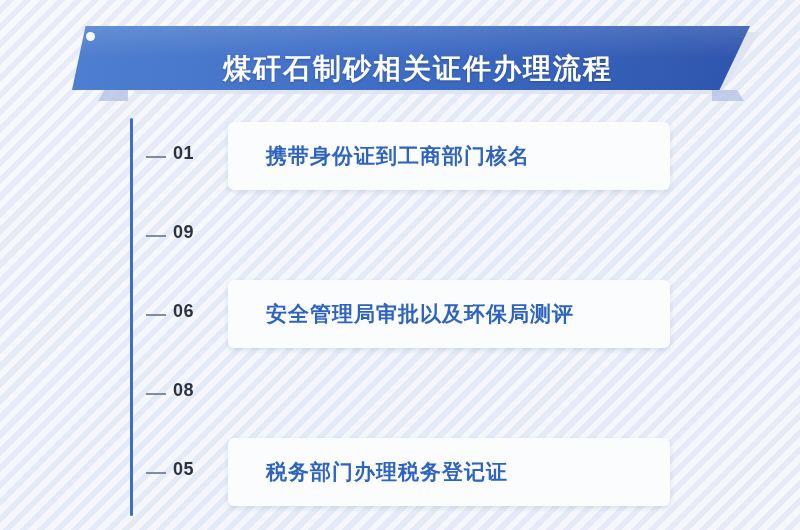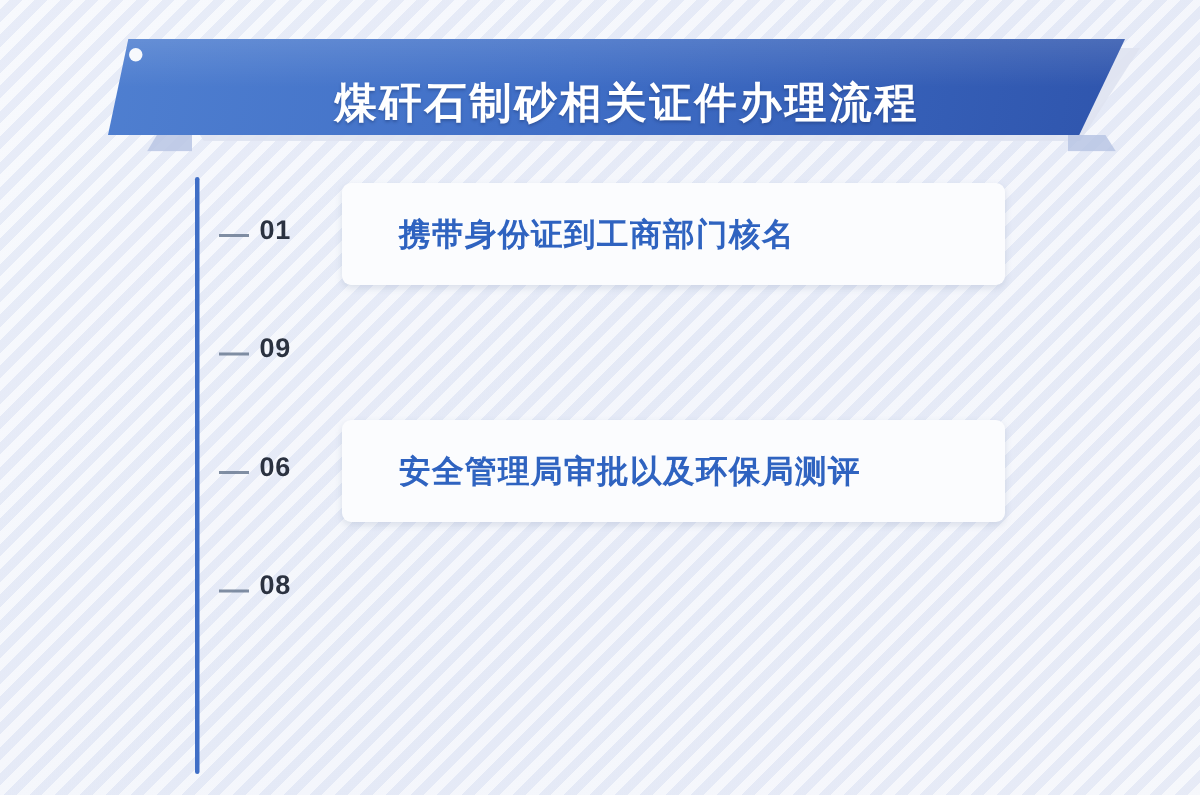--- a/index.html
+++ b/index.html
@@ -212,15 +212,22 @@
       <div class="step-card">
         <div class="step-card-text">安全管理局审批以及环保局测评</div>
       </div>
     </div>
 
     <div class="step">
       <div class="step-tick"></div>
       <div class="step-num">08</div>
     </div>
 
+    <div class="step">
+      <div class="step-tick"></div>
+      <div class="step-num">05</div>
+      <div class="step-card">
+        <div class="step-card-text">税务部门办理税务登记证</div>
+      </div>
+    </div>
 
   </div>
 </div>
 
 </body></html>

